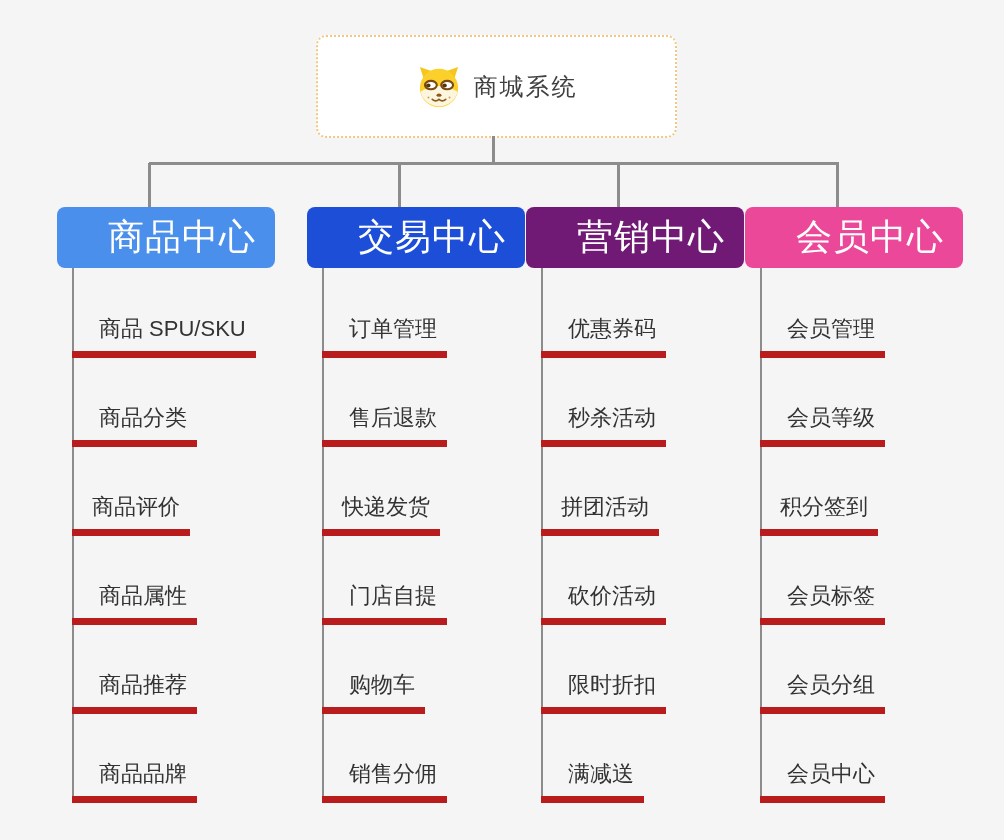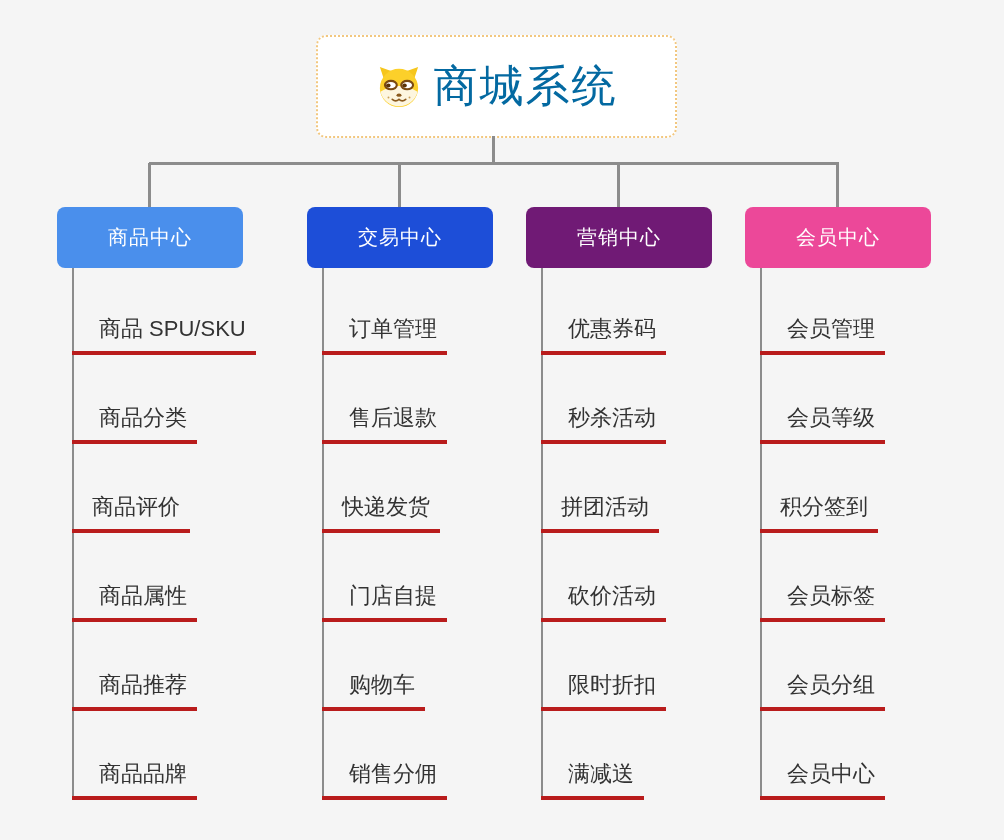--- a/index.html
+++ b/index.html
@@ -17,52 +17,53 @@
   .root-node{
     position:absolute;left:316px;top:35px;
     width:361px;height:103px;
     background:#ffffff;
     border:2px dotted #f2c77f;
     border-radius:10px;
     box-sizing:border-box;
     display:flex;align-items:center;justify-content:center;
   }
   .root-title{
-    color:#0369a1;
-    font-size:44px;
+    color:#404040;
+    font-size:24px;
     letter-spacing:2px;
     white-space:nowrap;
   }
   .root-icon{width:46px;height:44px;margin-right:12px;flex:0 0 auto;}
   
   .line{position:absolute;background:#8c8c8c;}
   .root-stub   {left:492px;top:136px;width:3px;height:28px;}
   .trunk       {left:149px;top:162px;width:690px;height:3px;}
   .drop        {top:163px;width:3px;height:44px;}
   .drop-1{left:148px;} .drop-2{left:398px;} .drop-3{left:617px;} .drop-4{left:836px;}
   
   .branch{position:absolute;top:207px;width:250px;height:600px;}
   .branch-1{left:57px;}  .branch-2{left:307px;}
   .branch-3{left:526px;} .branch-4{left:745px;}
   .branch-header{
     position:absolute;left:0;top:0;
     width:186px;height:61px;
     border-radius:8px;
     display:flex;align-items:center;justify-content:center;
-    color:#ffffff;font-size:20px;letter-spacing:1px;
+    color:#ffffff;font-size:36px;letter-spacing:1px;
     white-space:nowrap;
+    padding-left:32px;
   }
   .branch-vline{
     position:absolute;left:15px;top:61px;
     width:2px;height:532px;background:#8c8c8c;
   }
   .branch-item{
     position:absolute;left:15px;
     padding:0 10px 7px 27px;
-    border-bottom:4px solid #b91c1c;
+    border-bottom:7px solid #b91c1c;
     font-size:22px;color:#333333;
     line-height:31px;white-space:nowrap;
   }
   .item-0{top:106px;} .item-1{top:195px;font-family:Liberation Serif, serif;} .item-2{top:284px;padding-left:20px;}
   .item-3{top:373px;} .item-4{top:462px;} .item-5{top:551px;}
 </style>
 </head>
 <body>
 
 <div class="canvas">

